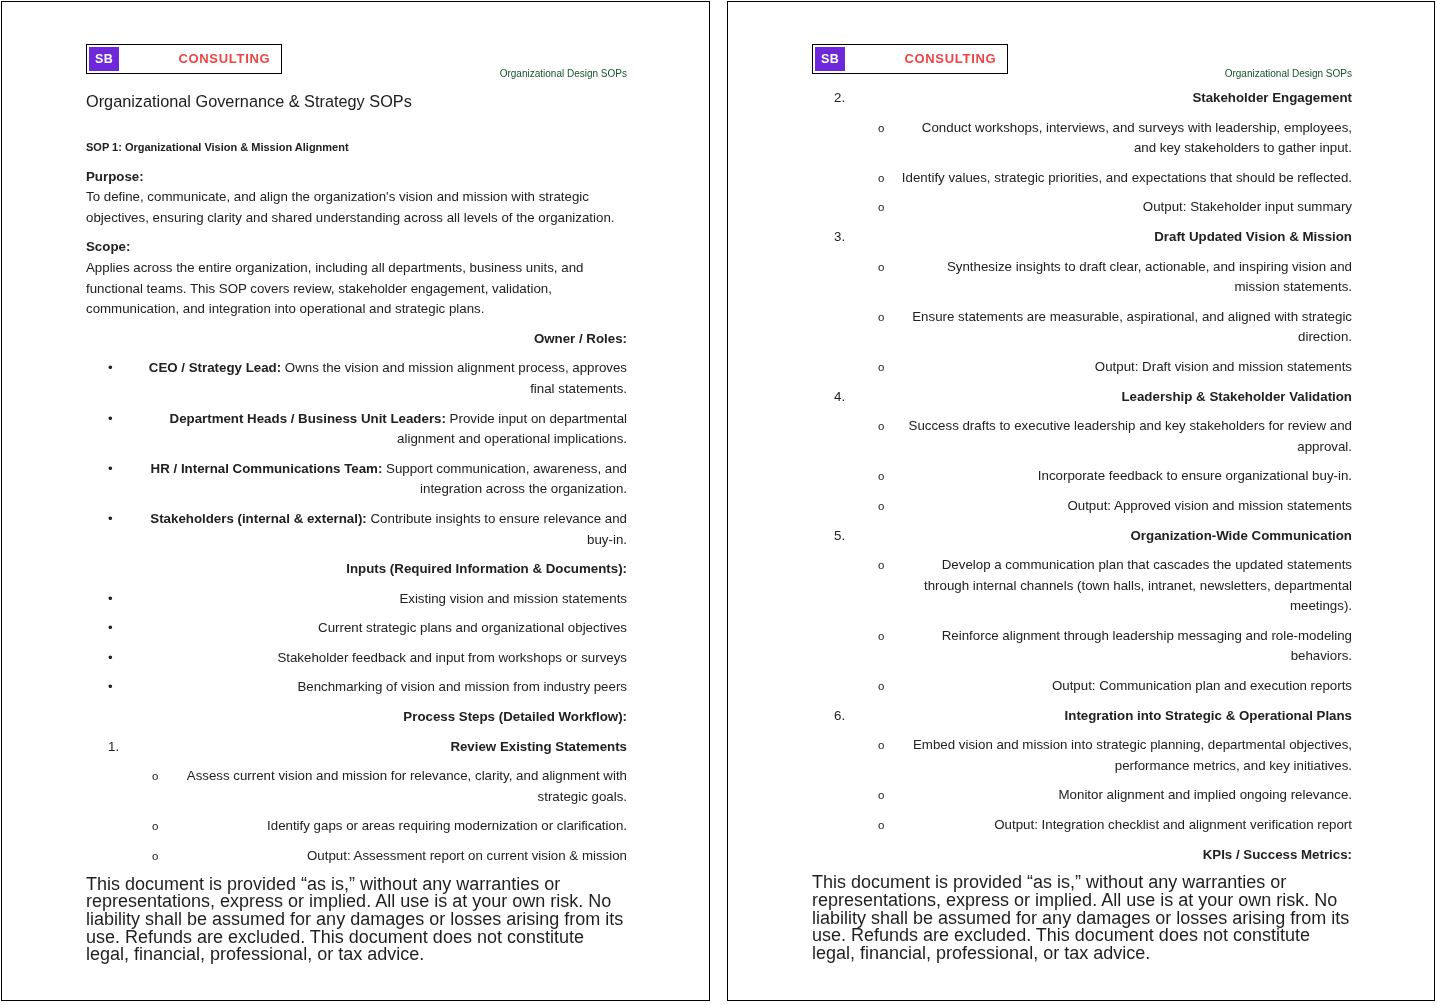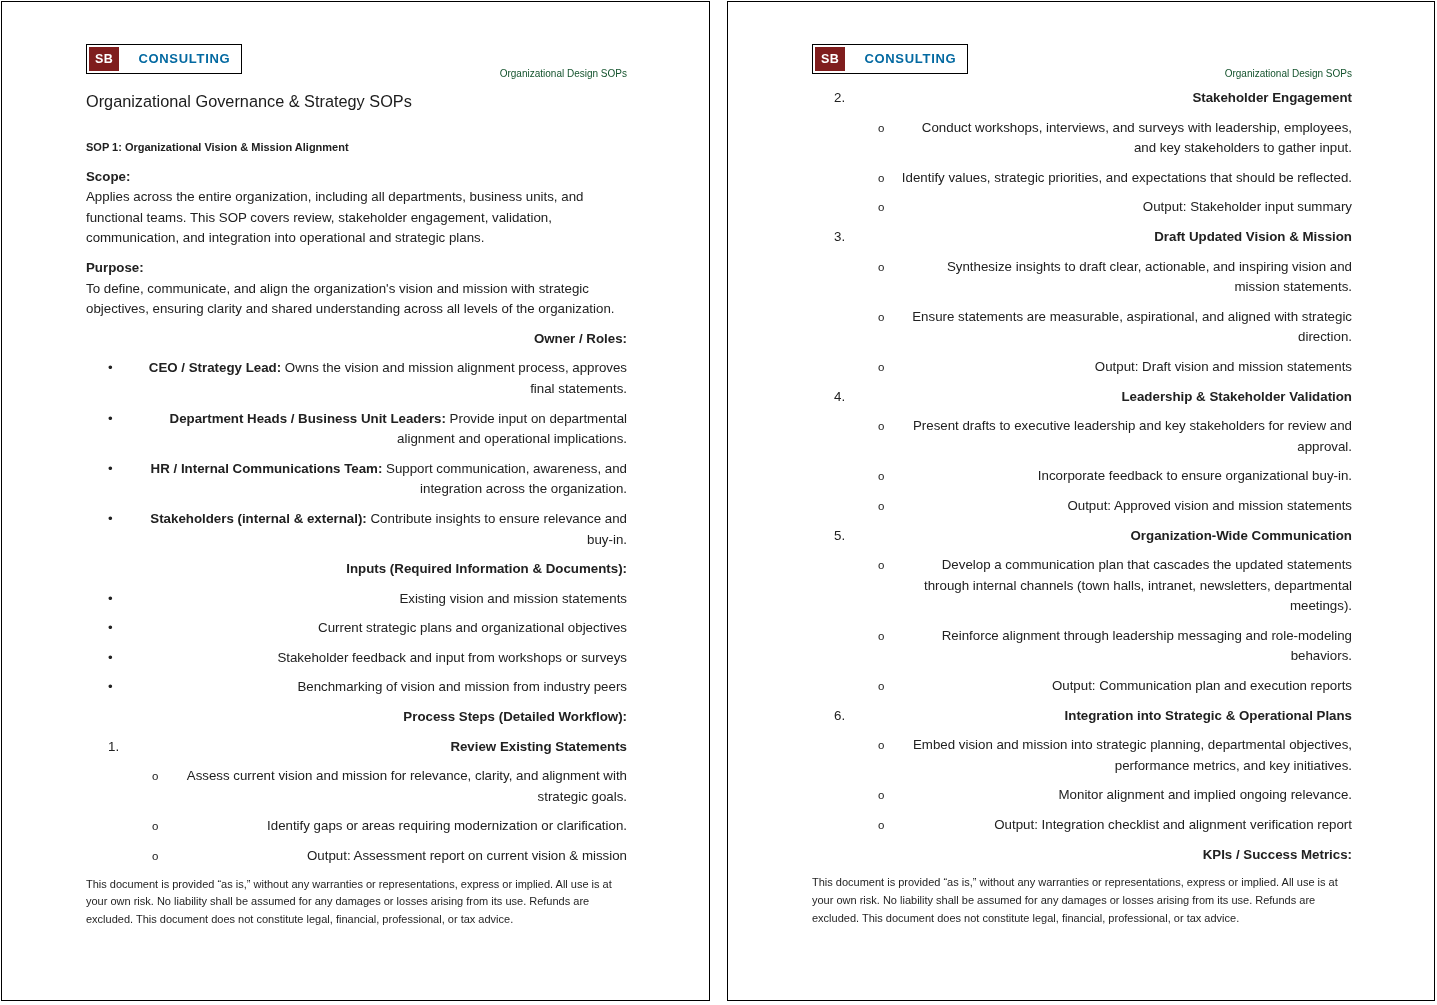--- a/index.html
+++ b/index.html
@@ -39,34 +39,35 @@
     height: 30px;
   }
   .logo {
     display: inline-flex;
     align-items: center;
     border: 1.8px solid #000000;
     padding: 2px;
     background: #ffffff;
   }
   .logo-sb {
-    background: #7f1d1d;
+    background: #6d28d9;
     color: #ffffff;
     font-weight: 700;
     font-size: 12.5px;
     line-height: 1;
     padding: 6px 6px;
     letter-spacing: 0.5px;
   }
   .logo-name {
     font-weight: 700;
     font-size: 13px;
     letter-spacing: 0.7px;
     padding: 0 9px 0 19px;
-    color: #0369a1;
+    color: #ef4444;
+    margin-left: 40px;
   }
   .doc-label {
     font-size: 10px;
     margin-bottom: -5px;
     color: #14532d;
   }
 
   
   .title {
     margin-top: 16px;
@@ -109,21 +110,21 @@
   .item.l2 .marker {
     margin-left: 66px;
     width: 22px;
     font-size: 11.5px;
   }
   .item .txt { flex: 1 1 auto; text-align: right; }
   .num { font-weight: 400; }
   .step-title { font-weight: 700; }
 
   .disclaimer {
-    font-size: 11px;
+    font-size: 18px;
     line-height: 17.7px;
     margin: 2px 0 0 0;
     color: #1f1f1f;
   }
 
   b { font-weight: 700; }
 </style>
 </head>
 <body>
 
@@ -135,27 +136,27 @@
         <span class="logo-name">CONSULTING</span>
       </span>
       <span class="doc-label">Organizational Design SOPs</span>
     </div>
 
     <div class="title">Organizational Governance &amp; Strategy SOPs</div>
 
     <div class="sop-title">SOP 1: Organizational Vision &amp; Mission Alignment</div>
 
     <div class="pblock">
+      <b>Purpose:</b>
+      <div class="ptext">To define, communicate, and align the organization's vision and mission with strategic objectives, ensuring clarity and shared understanding across all levels of the organization.</div>
+    </div>
+
+    <div class="pblock">
       <b>Scope:</b>
       <div class="ptext">Applies across the entire organization, including all departments, business units, and functional teams. This SOP covers review, stakeholder engagement, validation, communication, and integration into operational and strategic plans.</div>
-    </div>
-
-    <div class="pblock">
-      <b>Purpose:</b>
-      <div class="ptext">To define, communicate, and align the organization's vision and mission with strategic objectives, ensuring clarity and shared understanding across all levels of the organization.</div>
     </div>
 
     <div class="h">Owner / Roles:</div>
 
     <div class="item l1">
       <span class="marker">•</span>
       <div class="txt"><b>CEO / Strategy Lead:</b><span> Owns the vision and mission alignment process, approves final statements.</span></div>
     </div>
     <div class="item l1">
       <span class="marker">•</span>
@@ -257,21 +258,21 @@
       <span class="marker">o</span>
       <div class="txt">Output: Draft vision and mission statements</div>
     </div>
 
     <div class="item l1">
       <span class="marker num">4.</span>
       <div class="txt step-title">Leadership &amp; Stakeholder Validation</div>
     </div>
     <div class="item l2">
       <span class="marker">o</span>
-      <div class="txt">Present drafts to executive leadership and key stakeholders for review and approval.</div>
+      <div class="txt">Success drafts to executive leadership and key stakeholders for review and approval.</div>
     </div>
     <div class="item l2">
       <span class="marker">o</span>
       <div class="txt">Incorporate feedback to ensure organizational buy-in.</div>
     </div>
     <div class="item l2">
       <span class="marker">o</span>
       <div class="txt">Output: Approved vision and mission statements</div>
     </div>
 

